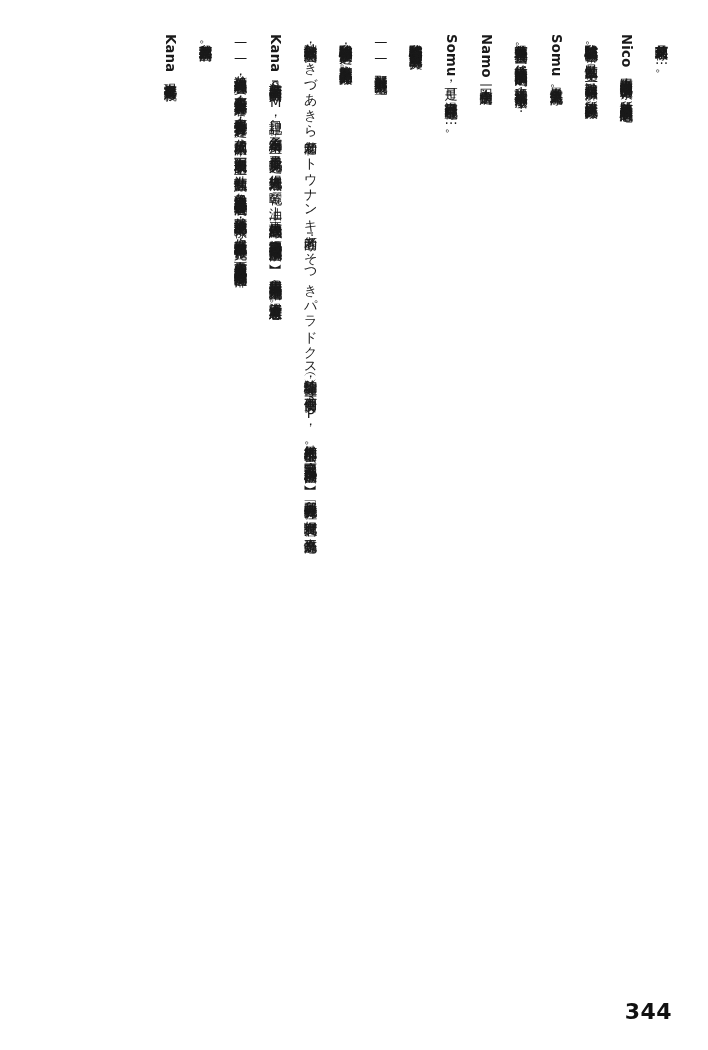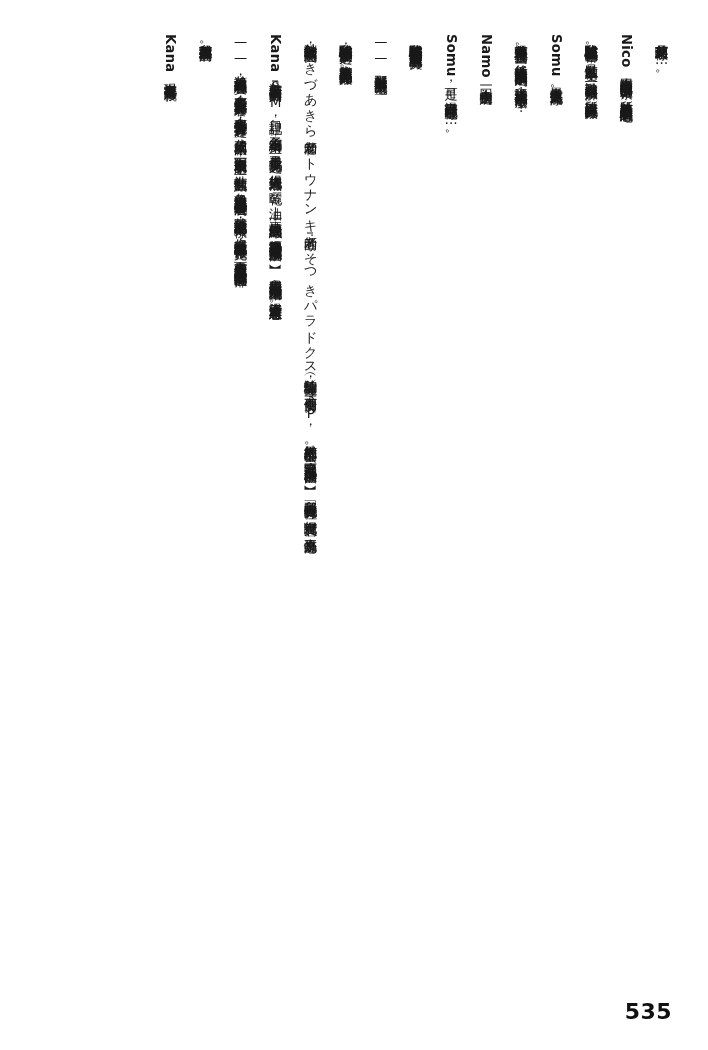--- a/index.html
+++ b/index.html
@@ -133,15 +133,15 @@
     <div class="para gap-m">
       <span class="speaker">莉菜</span><span>我喜歡書店那種的。</span>
     </div>
 
     <div class="para gap-m">
       <span class="speaker latin">Kana</span><span>現在漫畫都是只要有修就</span>
     </div>
 
   </div>
 
-  <div class="page-number">535</div>
+  <div class="page-number">344</div>
 
 </div>
 
 </body></html>

